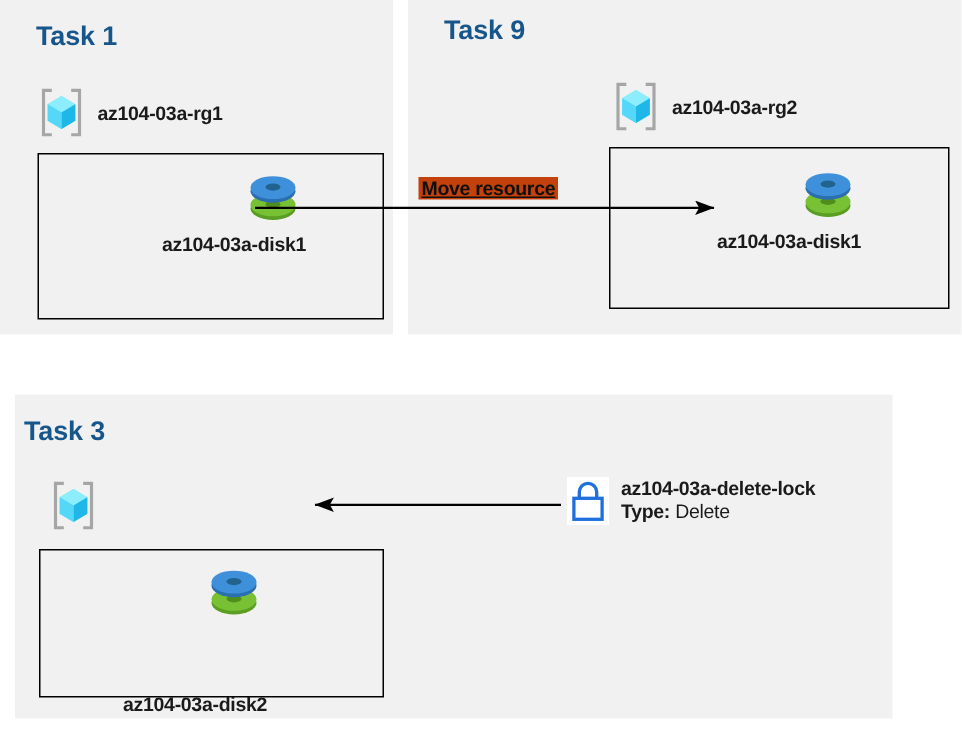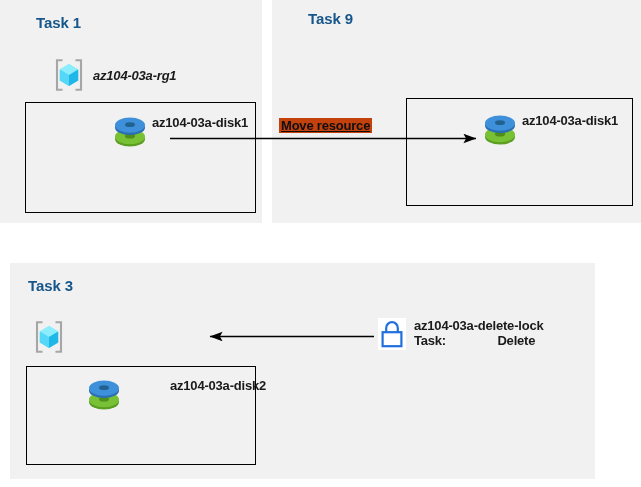--- a/index.html
+++ b/index.html
@@ -29,24 +29,23 @@
     background: #f1f1f1;
   }
   #panel-task1 { left: 0px;   top: 0px;   width: 262px; height: 223px; }
   #panel-task2 { left: 272px; top: 0px;   width: 369px; height: 223px; }
   #panel-task3 { left: 10px;  top: 263px; width: 585px; height: 216px; }
 
   .panel-title {
     position: absolute;
     color: #17568a;
     font-weight: bold;
-    font-size: 15px;
+    font-size: 18px;
     letter-spacing: -0.1px;
     white-space: nowrap;
-    margin-left: 12px;
   }
   #title-task1 { left: 24px;  top: 14px; }
   #title-task2 { left: 296px; top: 10px; }
   #title-task3 { left: 16px;  top: 277px; }
 
   
   .inner-box {
     position: absolute;
     border: 1.4px solid #000000;
     background: transparent;
@@ -57,38 +56,38 @@
   #box-task3 { left: 26px;  top: 366px; width: 230px; height: 99px; }
 
   
   .rg-item {
     position: absolute;
     display: flex;
     align-items: center;
     gap: 7px;
     white-space: nowrap;
   }
-  #rg1 { left: 52px;  top: 58px; font-style: italic; }
+  #rg1 { left: 24px;  top: 58px; }
   #rg2 { left: 407px; top: 54px; }
   #rg3 { left: 32px;  top: 320px; }
 
   .rg-icon { width: 34px; height: 34px; flex: 0 0 auto; display:block; }
   .rg-label {
     font-size: 13px;
     font-weight: bold;
     color: #1a1a1a;
     letter-spacing: -0.2px;
   }
 
   
   .disk-item {
     position: absolute;
     display: flex;
-    flex-direction: row;
-    align-items: flex-start;
+    flex-direction: column;
+    align-items: flex-end;
     white-space: nowrap;
   }
   #disk1 { left: 108px; top: 112px; }
   #disk2 { left: 478px; top: 110px; }
   #disk3 { left: 82px;  top: 375px; gap: 44px; }
 
   .disk-icon { width: 44px; height: 40px; display: block; }
   .disk-label {
     margin-top: 3px;
     font-size: 13px;
@@ -134,21 +133,21 @@
   .lock-icon { width: 28px; height: 32px; flex: 0 0 auto; display:block; background:#ffffff; }
   .lock-text { display: flex; flex-direction: column; line-height: 1.18; }
   .lock-name {
     font-size: 13px;
     font-weight: bold;
     color: #1a1a1a;
     letter-spacing: -0.2px;
   }
   .lock-type-row { font-size: 13px; color: #1a1a1a; letter-spacing: -0.2px; }
   .lock-type-key { font-weight: bold; }
-  .lock-type-val { font-weight: bold; margin-left: 48px; }
+  .lock-type-val { font-weight: normal; }
 </style>
 </head>
 <body>
 
 <div class="stage">
 
   <div class="panel" id="panel-task1"></div>
   <div class="panel" id="panel-task2"></div>
   <div class="panel" id="panel-task3"></div>
 
@@ -165,20 +164,31 @@
       <path d="M9.5 2.2 L5.0 2.2 L5.0 31.8 L9.5 31.8" fill="none" stroke="#a6a6a6" stroke-width="2.1" stroke-linecap="square"></path>
       <path d="M24.5 2.2 L29.0 2.2 L29.0 31.8 L24.5 31.8" fill="none" stroke="#a6a6a6" stroke-width="2.1" stroke-linecap="square"></path>
       <polygon points="17,6.0 26.2,11.5 26.2,22.5 17,28.0 7.8,22.5 7.8,11.5" fill="#69e4fb"></polygon>
       <polygon points="17,6.0 26.2,11.5 17,17.0 7.8,11.5" fill="#8ceefd"></polygon>
       <polygon points="17,17.0 26.2,11.5 26.2,22.5 17,28.0" fill="#1fb6e8"></polygon>
       <polygon points="17,17.0 17,28.0 7.8,22.5 7.8,11.5" fill="#55d8f7"></polygon>
     </svg>
     <span class="rg-label">az104-03a-rg1</span>
   </div>
 
+  <div class="rg-item" id="rg2">
+    <svg class="rg-icon" viewBox="0 0 34 34">
+      <path d="M9.5 2.2 L5.0 2.2 L5.0 31.8 L9.5 31.8" fill="none" stroke="#a6a6a6" stroke-width="2.1" stroke-linecap="square"></path>
+      <path d="M24.5 2.2 L29.0 2.2 L29.0 31.8 L24.5 31.8" fill="none" stroke="#a6a6a6" stroke-width="2.1" stroke-linecap="square"></path>
+      <polygon points="17,6.0 26.2,11.5 26.2,22.5 17,28.0 7.8,22.5 7.8,11.5" fill="#69e4fb"></polygon>
+      <polygon points="17,6.0 26.2,11.5 17,17.0 7.8,11.5" fill="#8ceefd"></polygon>
+      <polygon points="17,17.0 26.2,11.5 26.2,22.5 17,28.0" fill="#1fb6e8"></polygon>
+      <polygon points="17,17.0 17,28.0 7.8,22.5 7.8,11.5" fill="#55d8f7"></polygon>
+    </svg>
+    <span class="rg-label">az104-03a-rg2</span>
+  </div>
 
   <div class="rg-item" id="rg3">
     <svg class="rg-icon" viewBox="0 0 34 34">
       <path d="M9.5 2.2 L5.0 2.2 L5.0 31.8 L9.5 31.8" fill="none" stroke="#a6a6a6" stroke-width="2.1" stroke-linecap="square"></path>
       <path d="M24.5 2.2 L29.0 2.2 L29.0 31.8 L24.5 31.8" fill="none" stroke="#a6a6a6" stroke-width="2.1" stroke-linecap="square"></path>
       <polygon points="17,6.0 26.2,11.5 26.2,22.5 17,28.0 7.8,22.5 7.8,11.5" fill="#69e4fb"></polygon>
       <polygon points="17,6.0 26.2,11.5 17,17.0 7.8,11.5" fill="#8ceefd"></polygon>
       <polygon points="17,17.0 26.2,11.5 26.2,22.5 17,28.0" fill="#1fb6e8"></polygon>
       <polygon points="17,17.0 17,28.0 7.8,22.5 7.8,11.5" fill="#55d8f7"></polygon>
     </svg>
@@ -235,17 +245,17 @@
 
   <div id="move-label">Move resource</div>
 
   <div id="lock-group">
     <svg class="lock-icon" viewBox="0 0 28 32">
       <path d="M8.2 14.5 L8.2 10.0 A5.8 5.8 0 0 1 19.8 10.0 L19.8 14.5" fill="none" stroke="#1f6fdd" stroke-width="2.2"></path>
       <rect x="4.6" y="14.2" width="18.8" height="14.0" fill="#ffffff" stroke="#1f6fdd" stroke-width="2.2"></rect>
     </svg>
     <div class="lock-text">
       <span class="lock-name">az104-03a-delete-lock</span>
-      <span class="lock-type-row"><span class="lock-type-key">Task:</span><span>&nbsp;</span><span class="lock-type-val">Delete</span></span>
+      <span class="lock-type-row"><span class="lock-type-key">Type:</span><span>&nbsp;</span><span class="lock-type-val">Delete</span></span>
     </div>
   </div>
 
 </div>
 
 </body></html>

